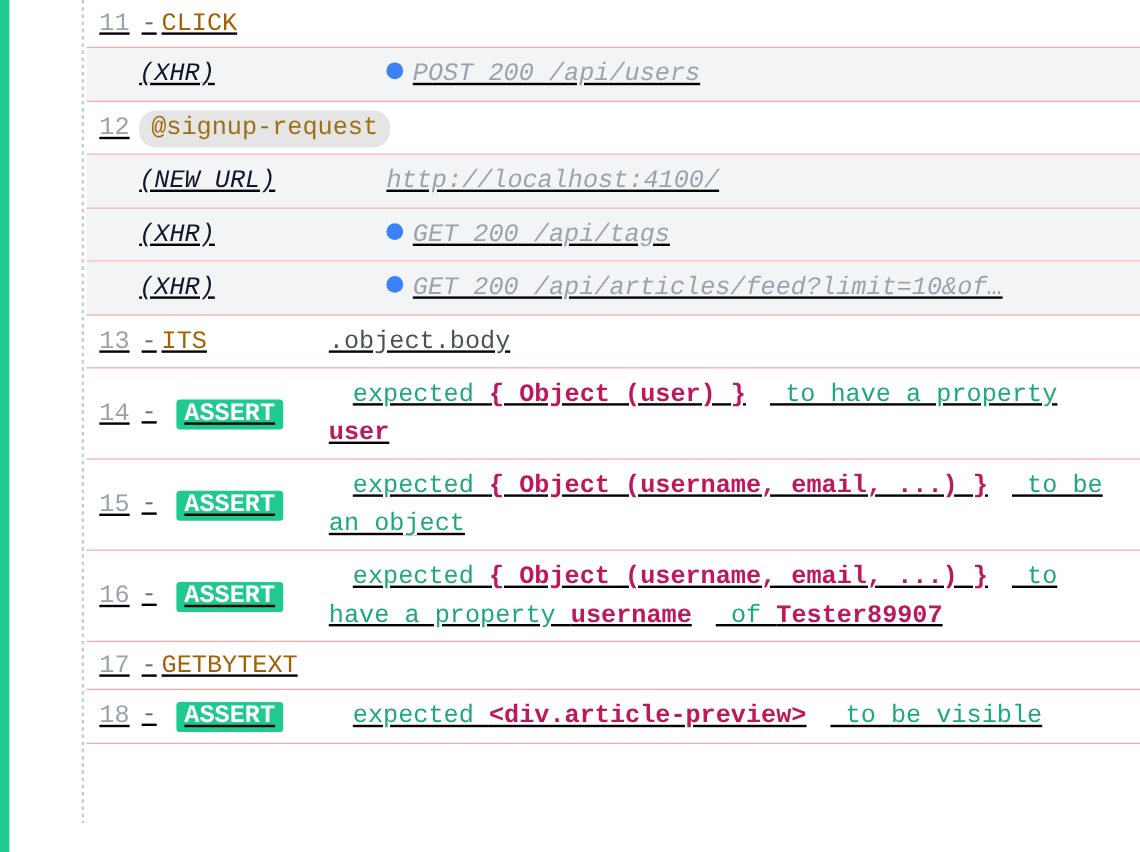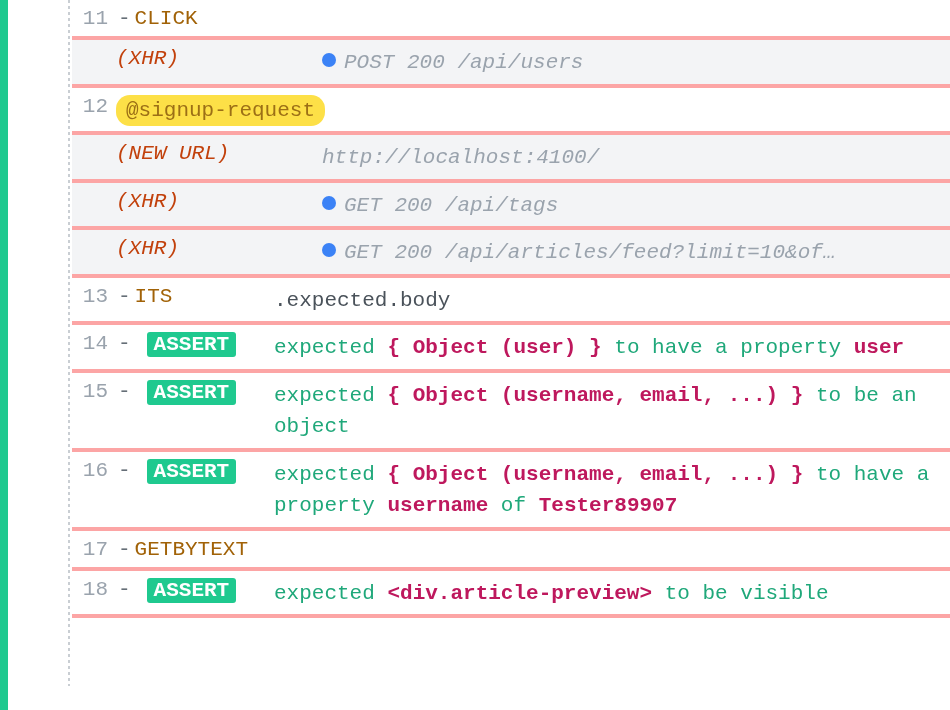--- a/index.html
+++ b/index.html
@@ -50,24 +50,25 @@
     }
 
     .commands {
       flex: 1;
       display: flex;
       flex-direction: column;
     }
 
     .row {
       display: flex;
-      align-items: flex-start;
-      border-bottom: 4px solid #fca5a5;
+      align-items: center;
+      border-bottom: 1px solid #fca5a5;
       padding: 5px 12px 5px 0;
       min-height: 40px;
+      text-decoration: underline;
     }
 
     .row.alt {
       background: #f3f4f6;
     }
 
     .lineno {
       width: 44px;
       text-align: right;
       color: #9aa3ad;
@@ -90,21 +91,21 @@
       margin-left: 2px;
     }
 
     .cmd-label {
       color: #a16207;
       white-space: nowrap;
     }
 
     .cmd-label.italic {
       font-style: italic;
-      color: #c2410c;
+      color: #0f172a;
     }
 
     .assert-badge {
       display: inline-block;
       background: #1fc98f;
       color: #fff;
       font-weight: bold;
       padding: 1px 7px;
       border-radius: 3px;
       font-style: normal;
@@ -149,34 +150,35 @@
       background: #ffd77a;
       color: #a97a19;
       font-style: italic;
       padding: 0 12px;
       border-radius: 14px;
       float: right;
     }
 
     .alias-badge {
       display: inline-block;
-      background: #fde047;
+      background: #e5e5e5;
       color: #9c6f16;
       padding: 0 10px;
       border-radius: 14px;
       font-style: normal;
     }
 
     .bold {
       font-weight: bold;
       color: #be185d;
     }
 
     .sel {
       color: #1fa87a;
+      margin-left: 20px;
     }
 
   </style>
 </head>
 <body>
 
 <div class="container">
   <div class="green-bar"></div>
   <div class="gutter"></div>
   <div class="dash-line"></div>
@@ -220,21 +222,21 @@
           <span class="cmd-label italic">(XHR)</span>
         </div>
         <div class="msg-col gray-italic"><span class="dot"></span><span>GET 200 /api/articles/feed?limit=10&amp;of…</span></div>
       </div>
       <div class="row">
         <div class="lineno">13</div>
         <div class="cmd-col">
           <span class="dash">-</span>
           <span class="cmd-label">ITS</span>
         </div>
-        <div class="msg-col plain">.expected.body</div>
+        <div class="msg-col plain">.object.body</div>
       </div>
       <div class="row">
         <div class="lineno">14</div>
         <div class="cmd-col">
           <span class="dash">-</span>
           <span class="assert-badge">ASSERT</span>
         </div>
         <div class="msg-col assert-msg"><span class="sel">expected </span><span class="bold">{ Object (user) }</span><span class="sel"> to have a property </span><span class="bold">user</span></div>
       </div>
       <div class="row">

